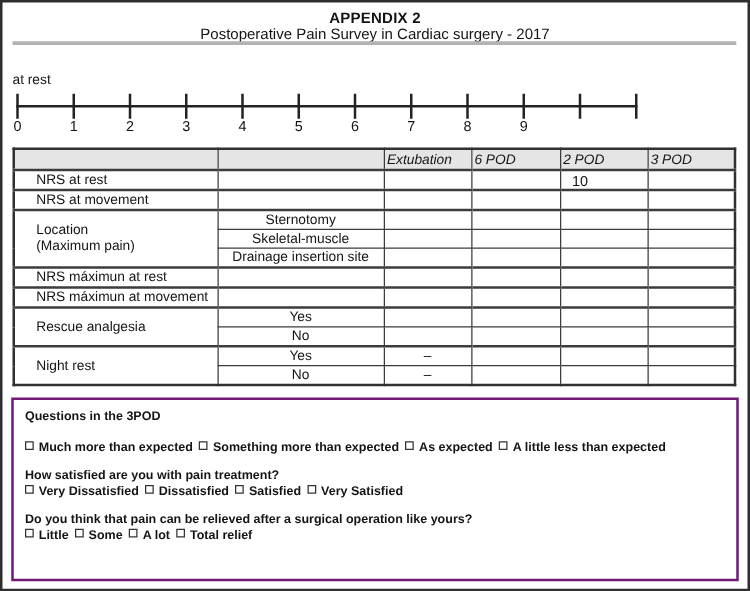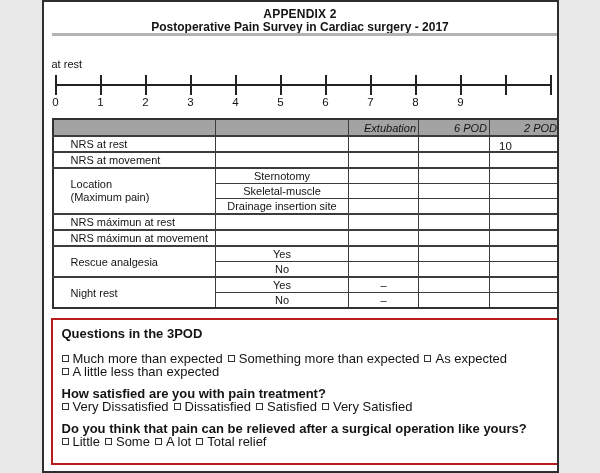--- a/index.html
+++ b/index.html
@@ -1,36 +1,36 @@
 <!DOCTYPE html>
 <html><head>
 <meta charset="utf-8">
 <style>
   html,body{margin:0;padding:0;background:#e9e9e9;}
   .page{
     position:relative;
-    width:517px;height:473px;
+    width:600px;height:473px;
     box-sizing:border-box;
     background:#fff;
     border:2px solid #2e2e2e;
     font-family:"Liberation Sans",sans-serif;
     color:#141414;
     overflow:hidden;
     margin:0 auto;
   }
   
   .doc-title{
     text-align:center;
     font-size:12px;font-weight:bold;
     padding-top:6px;line-height:13px;
     letter-spacing:.2px;
   }
   .doc-subtitle{
     text-align:center;
-    font-size:12px;font-weight:bold;
+    font-size:12px;font-weight:normal;
     line-height:13px;
   }
   .title-rule{
     position:absolute;left:8px;top:31px;
     width:579px;height:3px;background:#b3b3b3;
   }
   
   .scale-label{
     position:absolute;left:8px;top:56px;
     font-size:11px;
@@ -70,44 +70,44 @@
   .survey th,.survey td{
     border:1px solid #3c3c3c;
     height:14px;
     padding:0 2px;
     vertical-align:middle;
     overflow:hidden;
     white-space:nowrap;
   }
   .survey tr.grp th,.survey tr.grp td{border-top-width:2px;}
   .survey tr.head th{
-    background:#a3a3a3;
+    background:#e5e5e5;
     font-weight:normal;font-style:italic;
-    height:15px;text-align:right;
+    height:15px;text-align:left;
   }
   .survey td.lbl{
     text-align:left;padding-left:17px;font-style:normal;
   }
   .survey td.loc{
     white-space:pre-line;line-height:13px;
   }
   .survey td.mid{text-align:center;}
   
   .qbox{
     position:absolute;left:7px;top:316px;
     width:582px;height:147px;
     box-sizing:border-box;
-    border:2px solid #b91c1c;
+    border:2px solid #701a75;
     padding:7px 9px 0 9px;
-    font-size:13px;line-height:13px;
+    font-size:10px;line-height:13px;
   }
   .q-heading{font-weight:bold;margin-bottom:12px;}
   .q-block{margin-bottom:9px;}
   .q-title{font-weight:bold;}
-  .q-options{font-weight:normal;}
+  .q-options{font-weight:bold;}
   .opt{margin-right:5px;white-space:nowrap;}
   .chk{
     display:inline-block;
     width:5px;height:5px;
     border:1px solid #333;
     margin-right:4px;
     vertical-align:1px;
     background:#fff;
   }
 </style>

